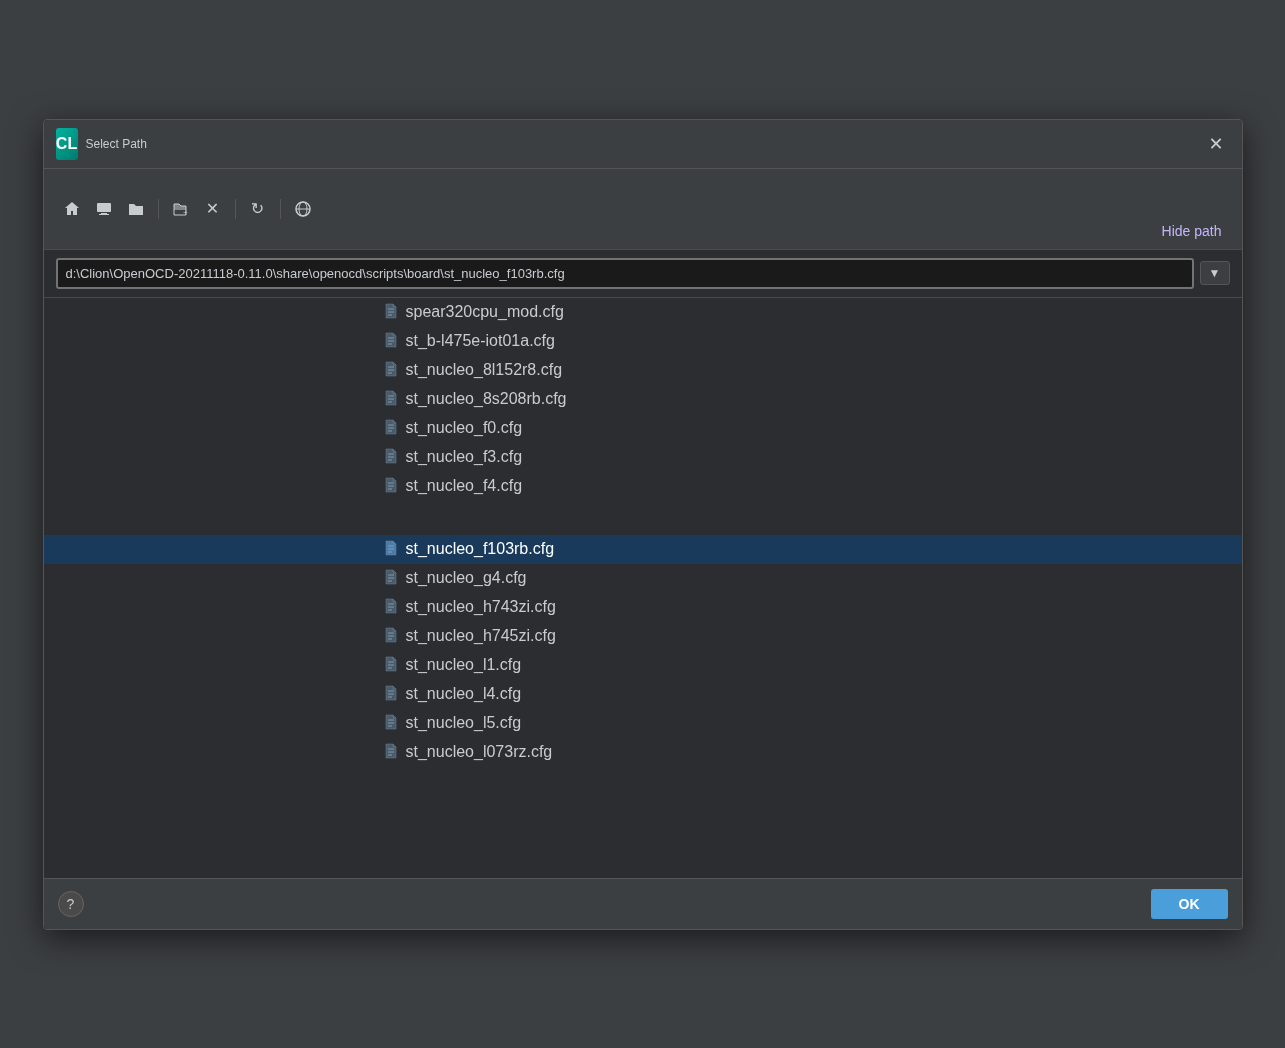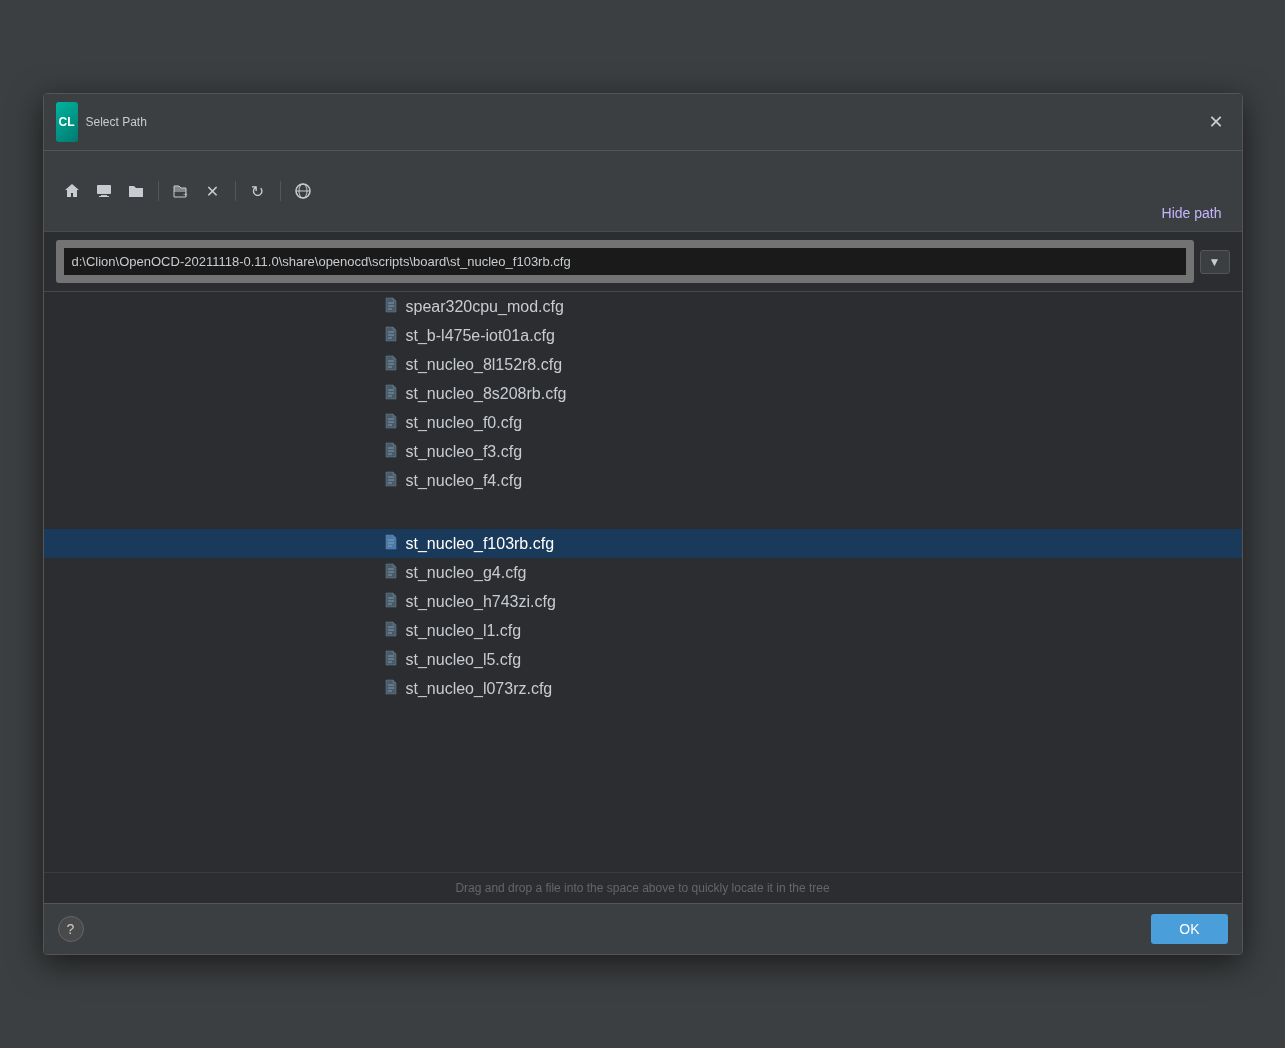--- a/index.html
+++ b/index.html
@@ -31,27 +31,27 @@
       border-bottom: 1px solid #555;
       border-radius: 4px 4px 0 0;
     }
     .title-bar-left {
       display: flex;
       align-items: center;
       gap: 8px;
     }
     .app-logo {
       width: 22px;
-      height: 40px;
+      height: 32px;
       background: linear-gradient(135deg, #00b4a0, #007a6e);
       border-radius: 3px;
       display: flex;
       align-items: center;
       justify-content: center;
-      font-size: 12px;
+      font-size: 16px;
       font-weight: bold;
       color: white;
     }
     .title-text {
       color: #c8ccd0;
       font-size: 12px;
     }
     .close-btn {
       background: none;
       border: none;
@@ -109,21 +109,21 @@
       padding: 8px 12px;
       background: #2b2d30;
       border-bottom: 1px solid #4a4a4a;
       display: flex;
       align-items: center;
       gap: 6px;
     }
     .path-input {
       flex: 1;
       background: #1a1a1a;
-      border: 8px solid #737373;
+      border: 2px solid #737373;
       border-radius: 3px;
       color: #c8ccd0;
       font-size: 13px;
       padding: 6px 8px;
       outline: none;
     }
     .path-dropdown-btn {
       background: #3c3f41;
       border: 1px solid #555;
       color: #c8ccd0;
@@ -198,21 +198,21 @@
       justify-content: center;
     }
     .ok-btn {
       background: #4a9eda;
       border: none;
       color: white;
       padding: 7px 28px;
       border-radius: 3px;
       cursor: pointer;
       font-size: 14px;
-      font-weight: 400;
+      font-weight: 700;
     }
   </style>
 </head>
 <body>
 
 <div class="dialog">
 
   <div class="title-bar">
     <div class="title-bar-left">
       <div class="app-logo">CL</div>
@@ -370,43 +370,62 @@
         <span class="file-name">st_nucleo_h743zi.cfg</span>
       </div>
       <div class="file-item">
         <span class="file-icon"><svg width="14" height="16" viewBox="0 0 14 16" fill="none">
       <path d="M2 1h7l3 3v11H2V1z" fill="#4a5a6a" stroke="#6a8a9a" stroke-width="0.5"></path>
       <path d="M9 1v3h3" fill="none" stroke="#6a8a9a" stroke-width="0.5"></path>
       <line x1="4" y1="6" x2="10" y2="6" stroke="#8aacbc" stroke-width="0.8"></line>
       <line x1="4" y1="9" x2="10" y2="9" stroke="#8aacbc" stroke-width="0.8"></line>
       <line x1="4" y1="12" x2="8" y2="12" stroke="#8aacbc" stroke-width="0.8"></line>
     </svg></span>
+        <span class="file-name">st_nucleo_h745zi.cfg</span>
+      </div>
+      <div class="file-item">
+        <span class="file-icon"><svg width="14" height="16" viewBox="0 0 14 16" fill="none">
+      <path d="M2 1h7l3 3v11H2V1z" fill="#4a5a6a" stroke="#6a8a9a" stroke-width="0.5"></path>
+      <path d="M9 1v3h3" fill="none" stroke="#6a8a9a" stroke-width="0.5"></path>
+      <line x1="4" y1="6" x2="10" y2="6" stroke="#8aacbc" stroke-width="0.8"></line>
+      <line x1="4" y1="9" x2="10" y2="9" stroke="#8aacbc" stroke-width="0.8"></line>
+      <line x1="4" y1="12" x2="8" y2="12" stroke="#8aacbc" stroke-width="0.8"></line>
+    </svg></span>
         <span class="file-name">st_nucleo_l1.cfg</span>
       </div>
       <div class="file-item">
         <span class="file-icon"><svg width="14" height="16" viewBox="0 0 14 16" fill="none">
       <path d="M2 1h7l3 3v11H2V1z" fill="#4a5a6a" stroke="#6a8a9a" stroke-width="0.5"></path>
       <path d="M9 1v3h3" fill="none" stroke="#6a8a9a" stroke-width="0.5"></path>
       <line x1="4" y1="6" x2="10" y2="6" stroke="#8aacbc" stroke-width="0.8"></line>
       <line x1="4" y1="9" x2="10" y2="9" stroke="#8aacbc" stroke-width="0.8"></line>
       <line x1="4" y1="12" x2="8" y2="12" stroke="#8aacbc" stroke-width="0.8"></line>
     </svg></span>
+        <span class="file-name">st_nucleo_l4.cfg</span>
+      </div>
+      <div class="file-item">
+        <span class="file-icon"><svg width="14" height="16" viewBox="0 0 14 16" fill="none">
+      <path d="M2 1h7l3 3v11H2V1z" fill="#4a5a6a" stroke="#6a8a9a" stroke-width="0.5"></path>
+      <path d="M9 1v3h3" fill="none" stroke="#6a8a9a" stroke-width="0.5"></path>
+      <line x1="4" y1="6" x2="10" y2="6" stroke="#8aacbc" stroke-width="0.8"></line>
+      <line x1="4" y1="9" x2="10" y2="9" stroke="#8aacbc" stroke-width="0.8"></line>
+      <line x1="4" y1="12" x2="8" y2="12" stroke="#8aacbc" stroke-width="0.8"></line>
+    </svg></span>
         <span class="file-name">st_nucleo_l5.cfg</span>
       </div>
       <div class="file-item">
         <span class="file-icon"><svg width="14" height="16" viewBox="0 0 14 16" fill="none">
       <path d="M2 1h7l3 3v11H2V1z" fill="#4a5a6a" stroke="#6a8a9a" stroke-width="0.5"></path>
       <path d="M9 1v3h3" fill="none" stroke="#6a8a9a" stroke-width="0.5"></path>
       <line x1="4" y1="6" x2="10" y2="6" stroke="#8aacbc" stroke-width="0.8"></line>
       <line x1="4" y1="9" x2="10" y2="9" stroke="#8aacbc" stroke-width="0.8"></line>
       <line x1="4" y1="12" x2="8" y2="12" stroke="#8aacbc" stroke-width="0.8"></line>
     </svg></span>
         <span class="file-name">st_nucleo_l073rz.cfg</span>
       </div>
     </div>
 
-  <div class="drag-hint">Drag and drop a file into the space above to quickly locate it in the tree</div>
 
   <div class="footer">
     <button class="help-btn">?</button>
     <button class="ok-btn">OK</button>
   </div>
 </div>
 
 </body></html>

